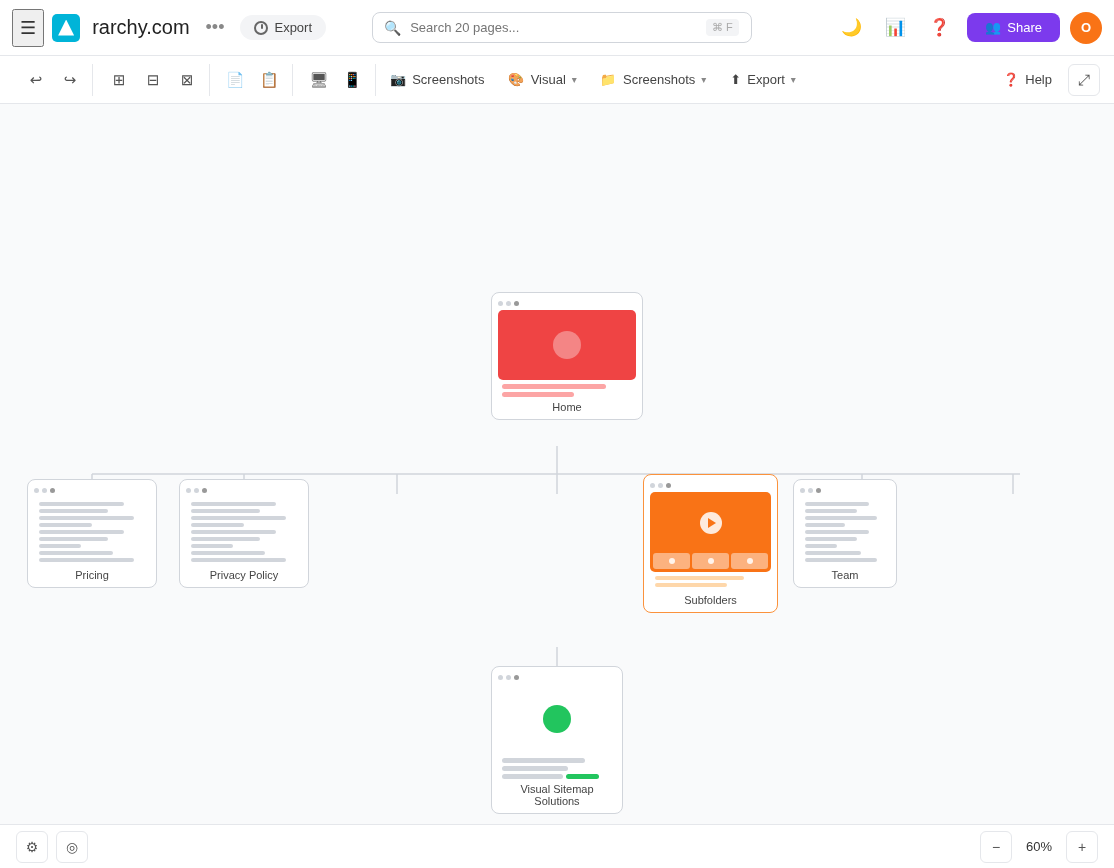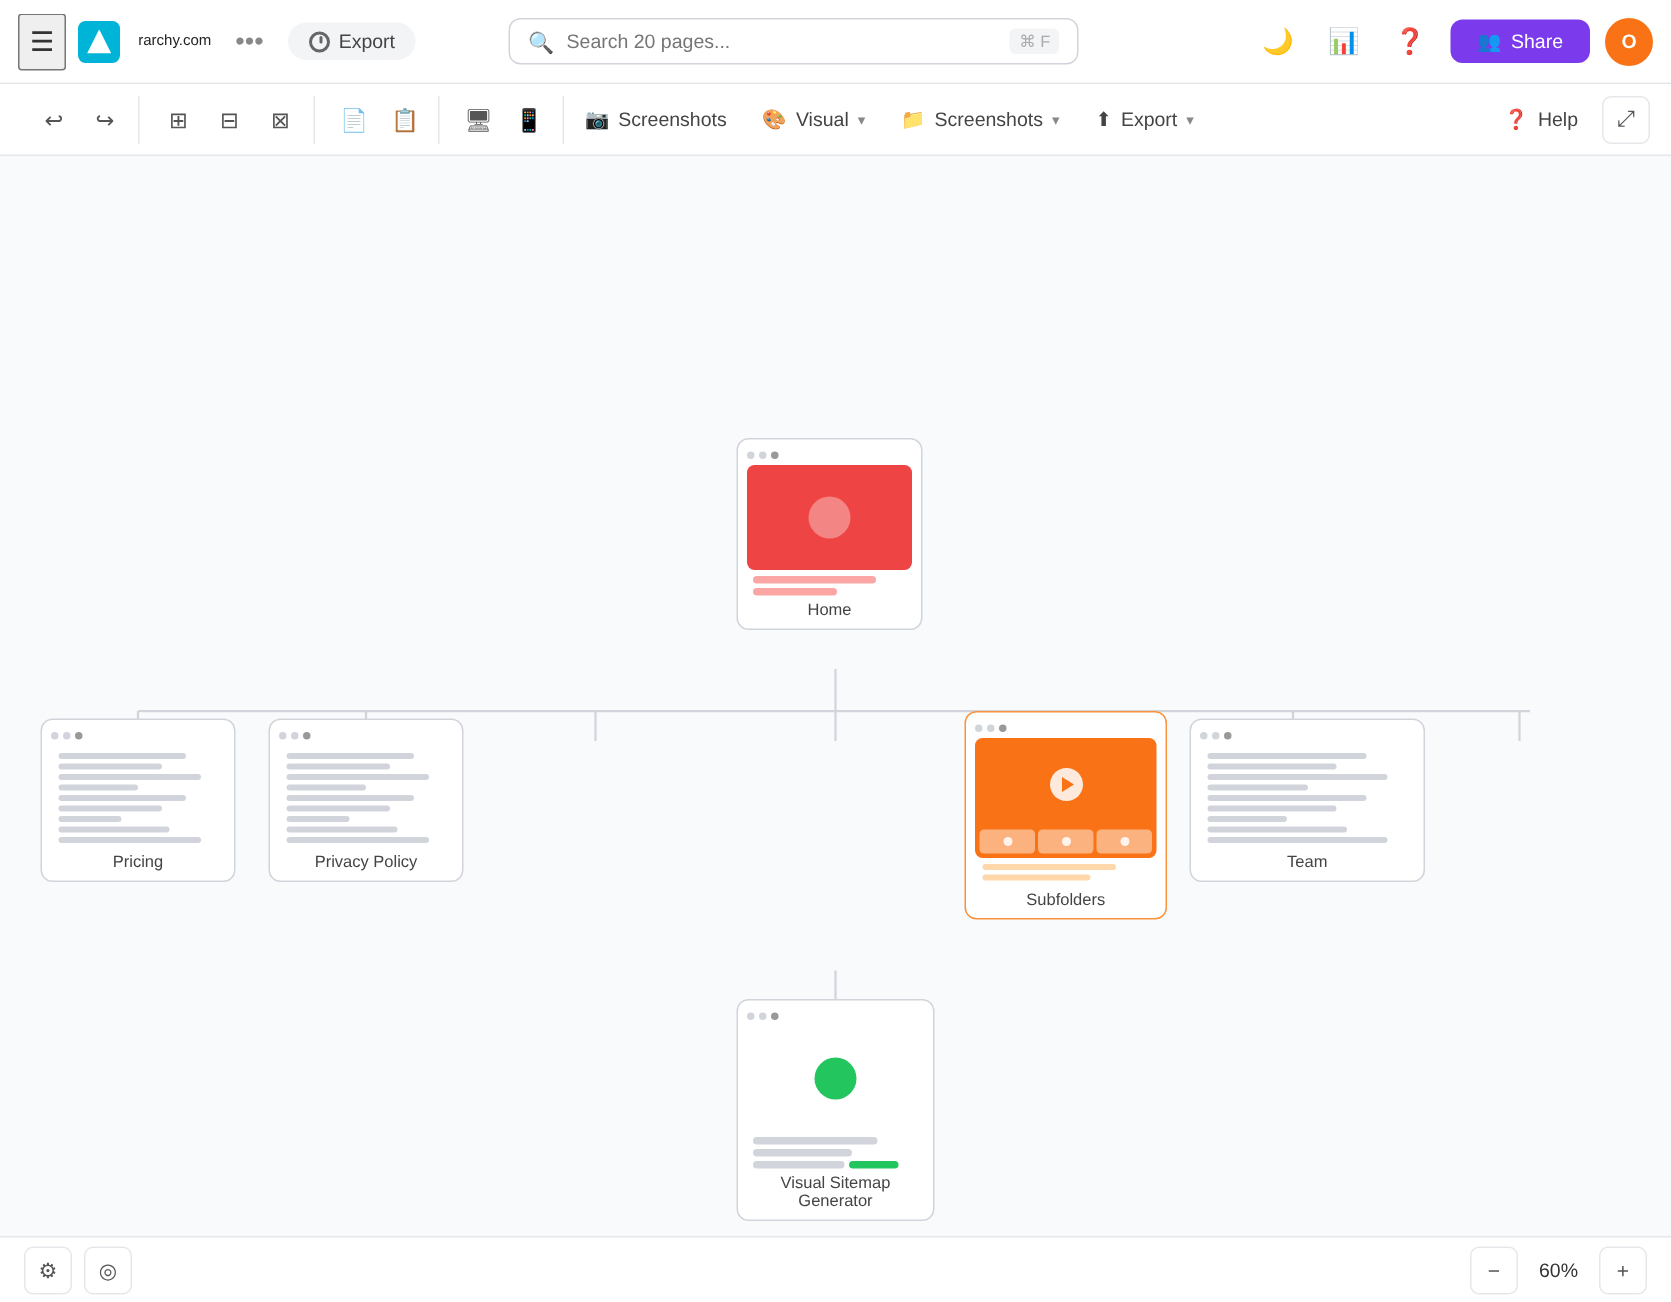--- a/index.html
+++ b/index.html
@@ -7,21 +7,21 @@
 
     
     #topbar {
       display: flex; align-items: center; height: 56px;
       border-bottom: 1px solid #e5e7eb; padding: 0 12px; gap: 8px;
       background: #fff;
     }
     .tb-menu-icon { font-size: 18px; cursor: pointer; color: #333; padding: 6px; }
     .tb-logo { width: 28px; height: 28px; background: #00b4d8; border-radius: 5px; display: flex; align-items: center; justify-content: center; }
     .tb-logo-inner { width: 16px; height: 16px; background: #fff; clip-path: polygon(50% 0%, 100% 100%, 0% 100%); }
-    .tb-site-name { font-size: 10px; font-weight: 500; color: #222; margin-left: 4px; }
+    .tb-site-name { font-size: 20px; font-weight: 500; color: #222; margin-left: 4px; }
     .tb-dots { font-size: 18px; color: #888; cursor: pointer; padding: 4px 8px; }
     .tb-history-btn {
       display: flex; align-items: center; gap: 6px;
       background: #f3f4f6; border-radius: 20px; padding: 5px 14px;
       font-size: 13px; color: #444; cursor: pointer; border: none;
     }
     .tb-history-icon { width: 14px; height: 14px; border: 2px solid #666; border-radius: 50%; position: relative; }
     .tb-history-icon::after { content:''; position:absolute; top:1px; left:5px; width:2px; height:5px; background:#666; border-radius:1px; }
 
     .tb-search {
@@ -234,21 +234,21 @@
     <line x1="244" y1="370" x2="244" y2="390" stroke="#d1d5db" stroke-width="1.5"></line>
     <line x1="397" y1="370" x2="397" y2="390" stroke="#d1d5db" stroke-width="1.5"></line>
     <line x1="557" y1="370" x2="557" y2="390" stroke="#d1d5db" stroke-width="1.5"></line>
     <line x1="710" y1="370" x2="710" y2="390" stroke="#d1d5db" stroke-width="1.5"></line>
     <line x1="862" y1="370" x2="862" y2="390" stroke="#d1d5db" stroke-width="1.5"></line>
     <line x1="1013" y1="370" x2="1013" y2="390" stroke="#d1d5db" stroke-width="1.5"></line>
 
     <line x1="557" y1="543" x2="557" y2="570" stroke="#d1d5db" stroke-width="1.5"></line>
   </svg>
 
-  <div class="sm-node home-node" style="left:491px; top:188px; width:124px;">
+  <div class="sm-node home-node" style="left:491px; top:188px; width:152px;">
     <div class="node-top-dots">
       <div class="ntd"></div>
         <div class="ntd"></div>
         <div class="ntd" style="background:#999"></div>
     </div>
     <div class="home-img">
       <div class="home-avatar"></div>
     </div>
     <div class="home-lines">
       <div class="home-line" style="width:80%"></div>
@@ -321,21 +321,21 @@
           </div>
       </div>
     </div>
     <div class="pg-lines" style="padding-top:4px;">
       <div class="pg-line w80" style="background:#fed7aa"></div>
       <div class="pg-line w65" style="background:#fed7aa"></div>
     </div>
     <span class="node-label">Subfolders</span>
   </div>
 
-  <div class="sm-node" style="left:793px; top:375px; width:157px;">
+  <div class="sm-node" style="left:793px; top:375px; width:104px;">
     <div class="node-top-dots">
       <div class="ntd"></div>
         <div class="ntd"></div>
         <div class="ntd" style="background:#999"></div>
     </div>
     <div class="pg-lines">
       <div class="pg-line w80"></div>
       <div class="pg-line w65"></div>
       <div class="pg-line w90"></div>
       <div class="pg-line w50"></div>
@@ -360,21 +360,21 @@
     </div>
     <div class="vsg-lines">
       <div class="vsg-line" style="width:75%"></div>
       <div class="vsg-line" style="width:60%"></div>
       <div class="vsg-line-row">
         <div class="vsg-line" style="width:55%; height:5px; background:#d1d5db; border-radius:3px;"></div>
         <div class="vsg-line-green"></div>
       </div>
     </div>
     <span class="node-label" style="white-space:pre-line;">Visual Sitemap
-Generator</span>
+Solutions</span>
   </div>
 
 </div>
 
 <div id="bottombar">
   <button class="bb-btn">⚙</button>
   <button class="bb-btn">◎</button>
   <div class="bb-spacer"></div>
   <button class="bb-btn">−</button>
   <span class="bb-zoom-val">60%</span>

